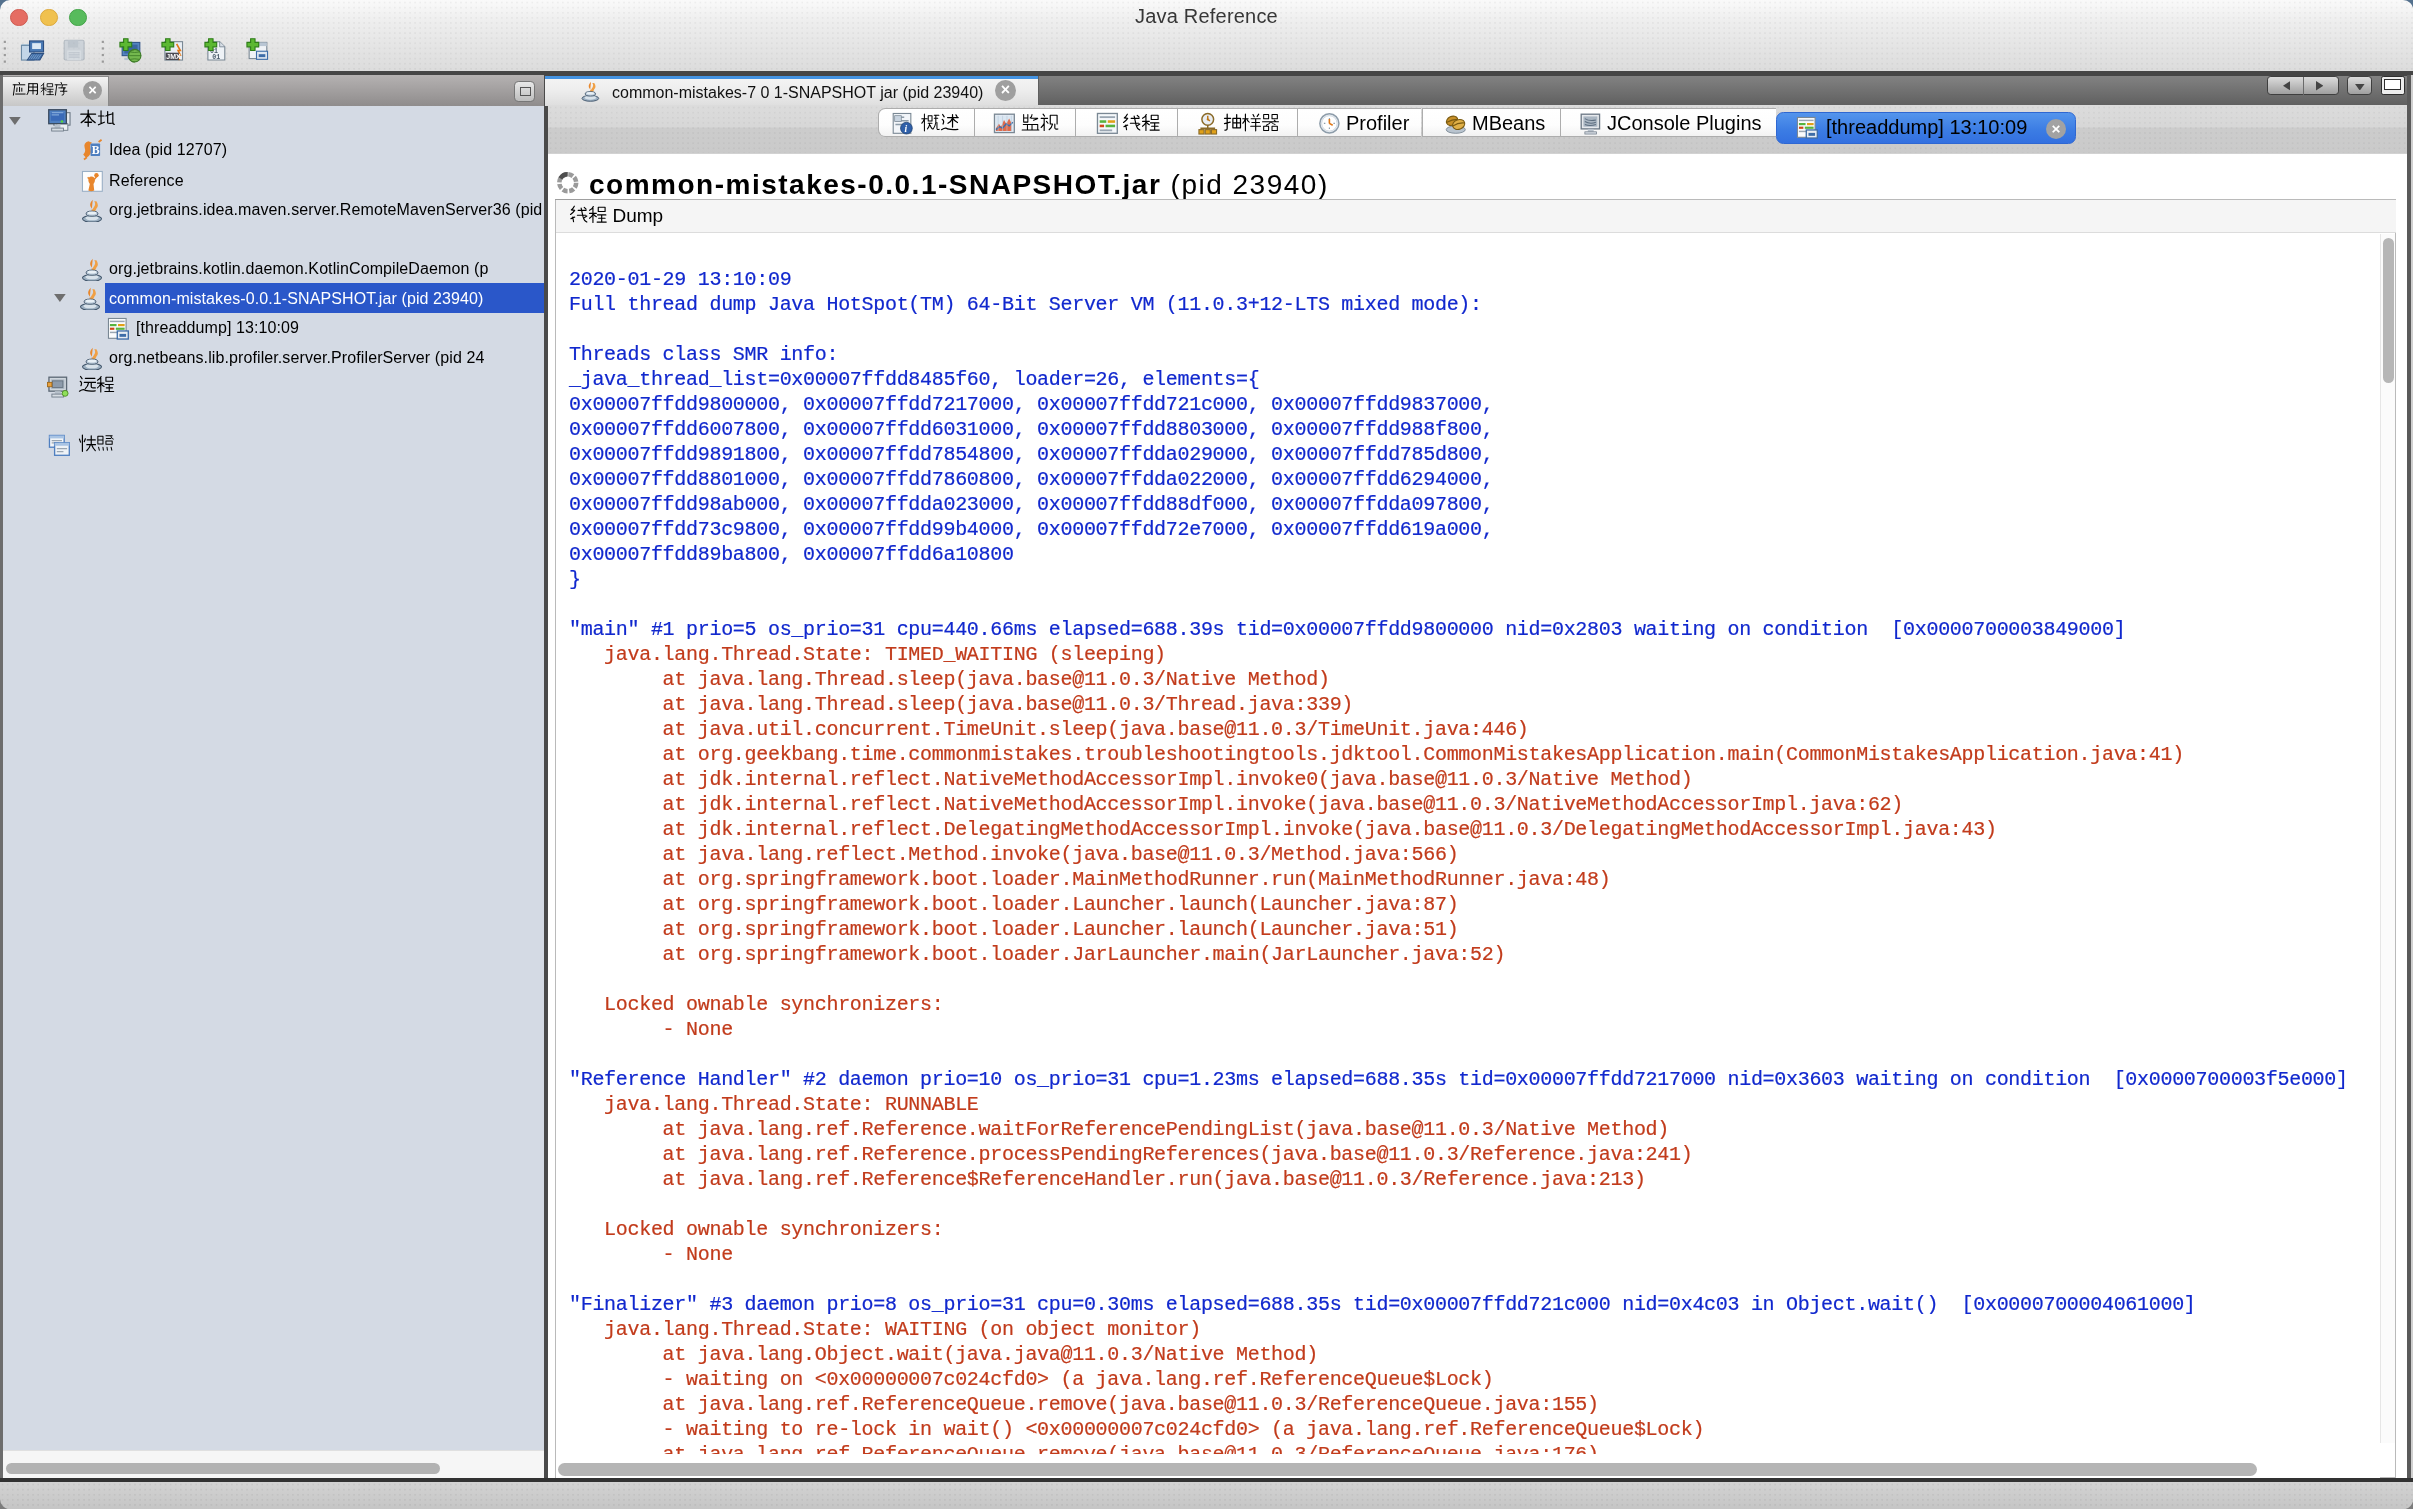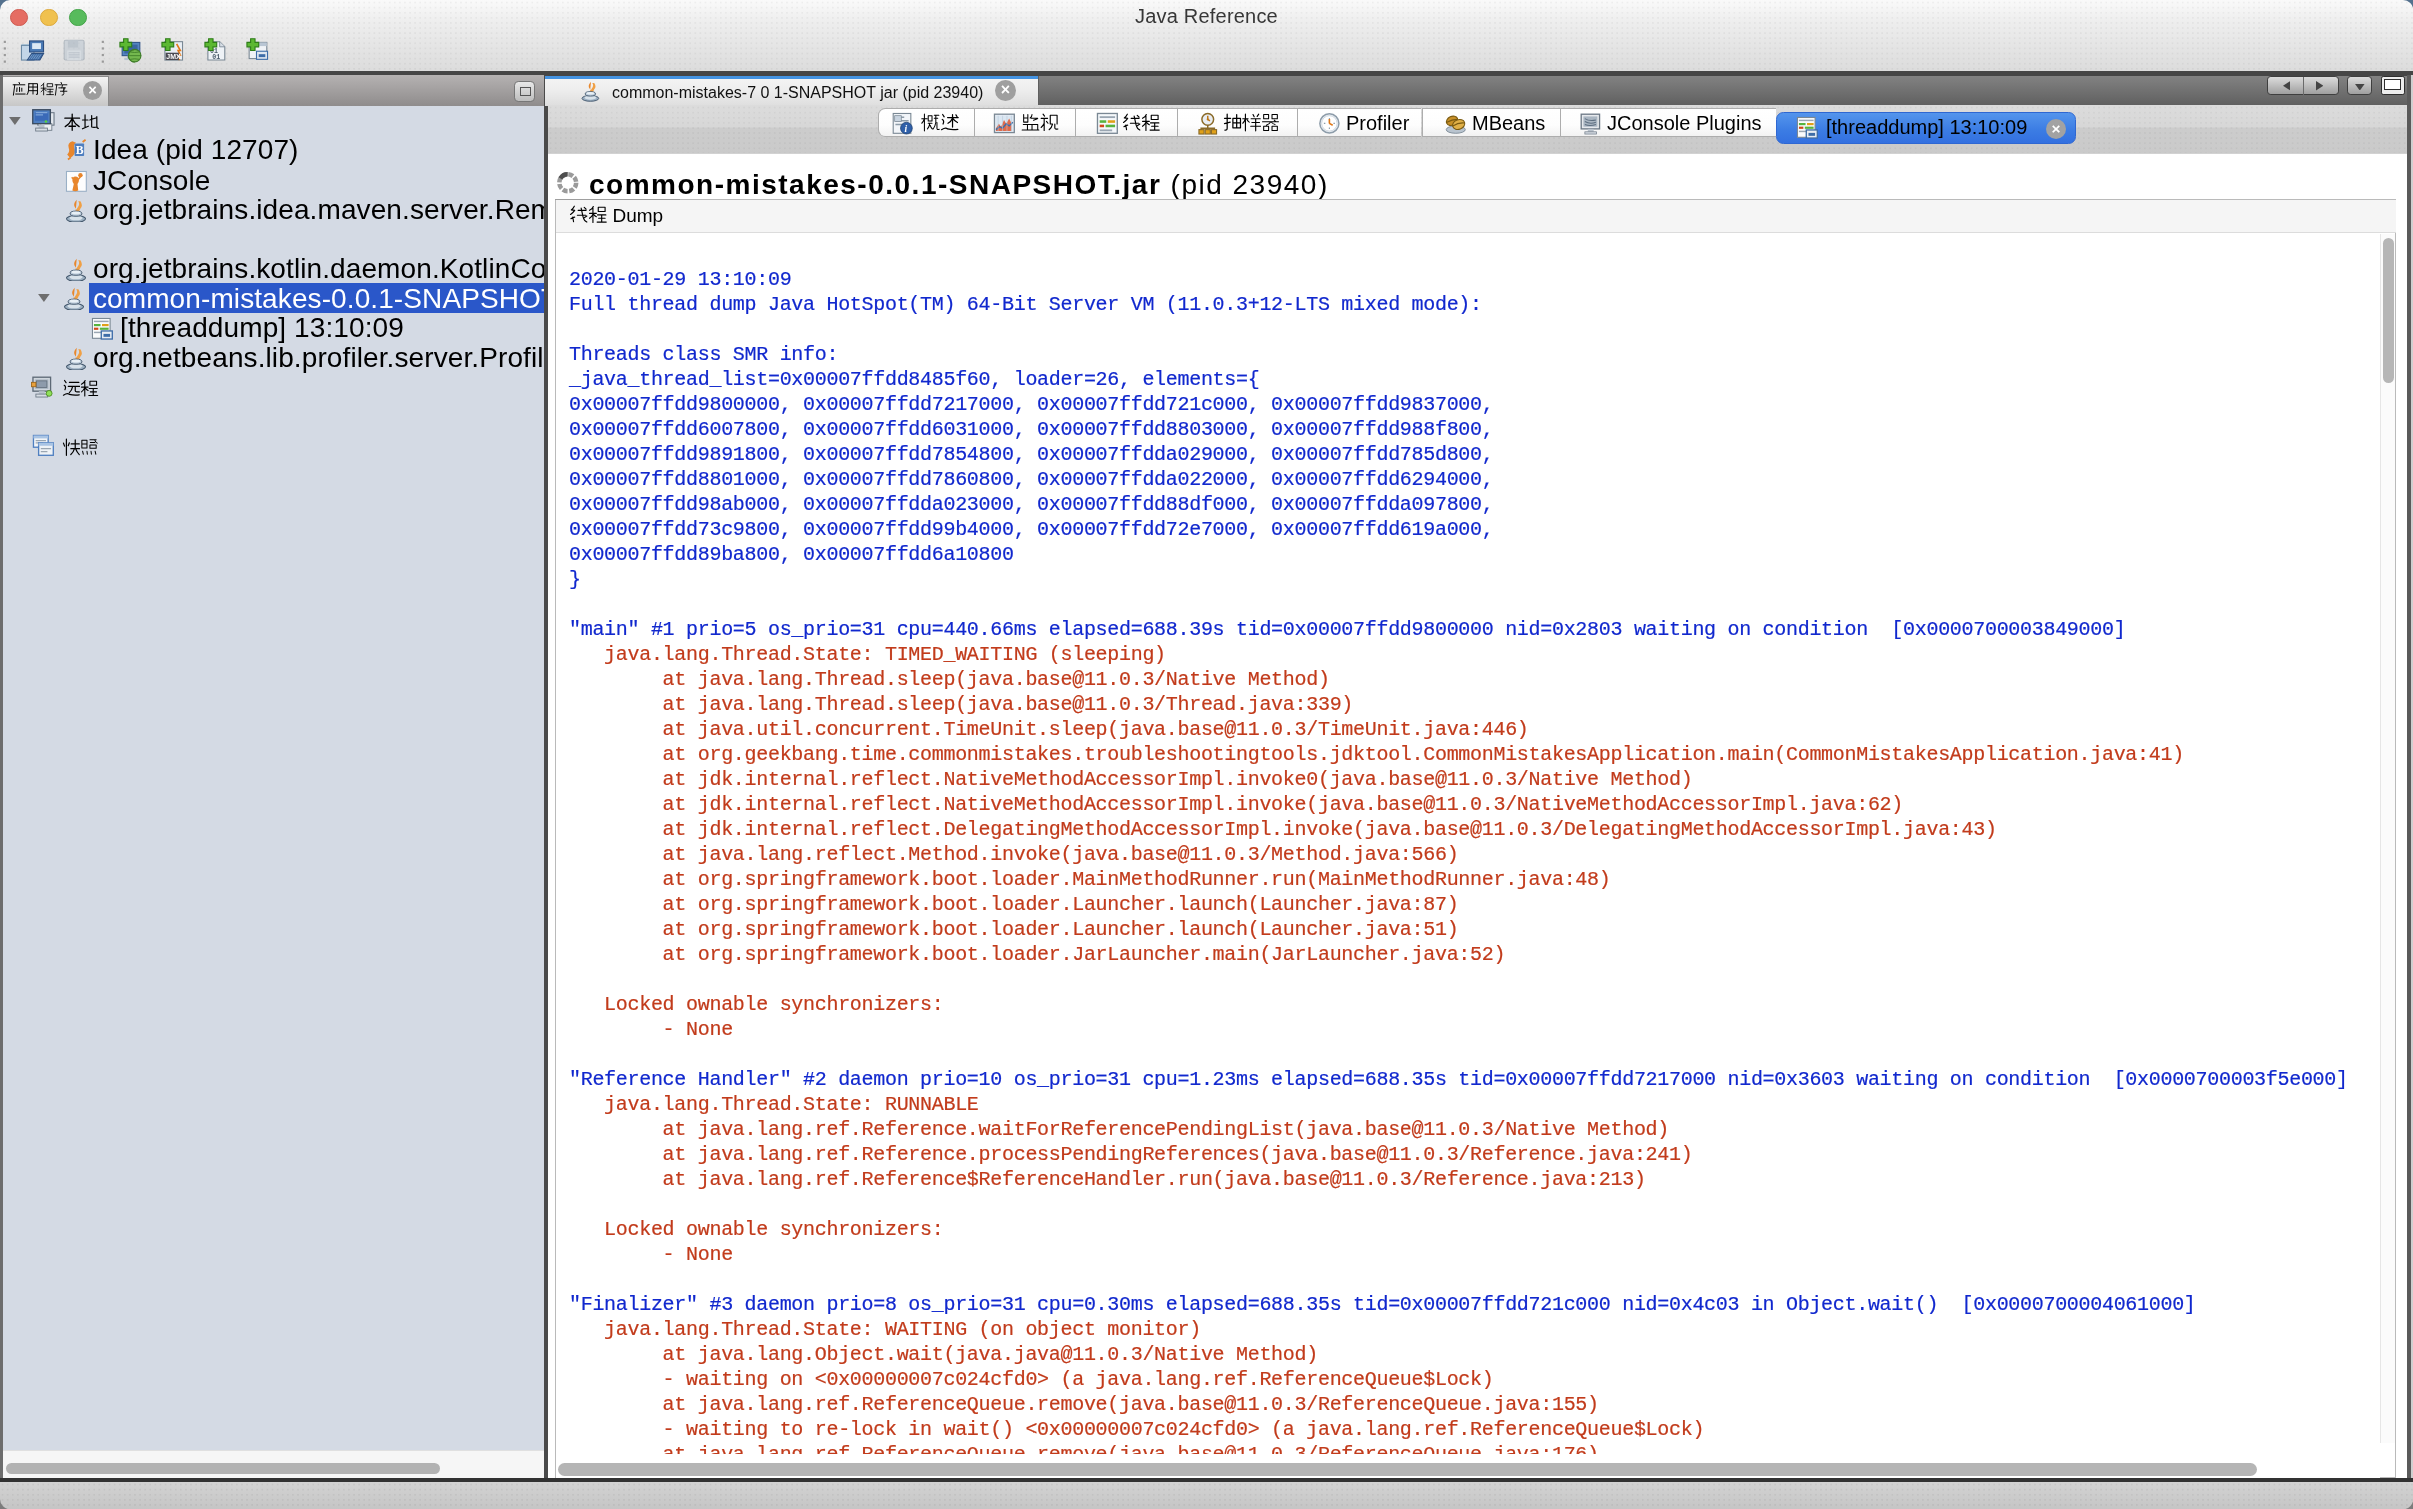--- a/index.html
+++ b/index.html
@@ -6,21 +6,21 @@
 .cj{display:inline-block;stroke:currentColor;fill:none;stroke-linecap:round;stroke-linejoin:round}
 #titlebar{left:0;top:0;width:2413px;height:71px;background:radial-gradient(rgba(0,0,0,0.045) 0.7px,transparent 0.9px),linear-gradient(#fafafa,#eeeeee 30%,#e6e6e6 60%,#dcdcdc);background-size:5.1px 5.1px,100% 100%}
 .tl{border-radius:50%;width:17.6px;height:17.6px;top:8.8px}
 #title{left:0;top:5.1px;width:2413px;text-align:center;font-size:20px;font-weight:normal;color:#373737;letter-spacing:0.2px}
 #darkband{left:0;top:71px;width:2413px;height:5.1px;background:#464646}
 #lpanel{left:0;top:75px;width:544px;height:1403px;background:#d4dae4}
 #lhead{left:0;top:75px;width:544px;height:31px;background:linear-gradient(#b5b2b2,#8f8c8c)}
 #ltab{left:2.2px;top:76px;width:107px;height:30px;background:linear-gradient(#f4f4f4,#c7c7c7);border:0.7px solid #8a8a8a;border-bottom:none;box-sizing:border-box}
 .xcirc{border-radius:50%;background:#9c9c9c;color:#fff;text-align:center}
 #ltree{left:0;top:106px;width:544px;height:1345px;background:#d4dae4;overflow:hidden}
-.trow{position:absolute;left:0;width:544px;height:29px;line-height:29px;font-size:28px;letter-spacing:0.1px;color:#000;white-space:nowrap}
+.trow{position:absolute;left:16px;width:544px;height:29px;line-height:29px;font-size:16px;letter-spacing:0.1px;color:#000;white-space:nowrap}
 .sel{background:#2a57c9;color:#fff}
 #lhscroll{left:0;top:1450px;width:544px;height:28px;background:#f6f6f6;border-top:0.7px solid #e0e0e0;box-sizing:border-box}
 #lhthumb{left:5.9px;top:1463px;width:434px;height:11px;border-radius:5.9px;background:#b2b2b2}
 #splitter{left:544px;top:75px;width:3.7px;height:1403px;background:#4a4a4a}
 #docrow{left:548px;top:76px;width:1865px;height:30px;background:linear-gradient(#828282,#5f5f5f)}
 #doctab{left:545px;top:76px;width:494px;height:30px;background:linear-gradient(#4493e2,#4493e2 10%,#f3f3f3 11%,#eeeeee 45%,#dedede);border-right:1.5px solid #5f5f5f;box-sizing:border-box}
 #tabstrip{left:548px;top:105px;width:1865px;height:48px;background:radial-gradient(rgba(0,0,0,0.04) 0.7px,transparent 0.9px),linear-gradient(#dcdcdc,#d7d7d7 45%,#cccccc 49%,#cacaca);background-size:5.1px 5.1px,100% 100%}
 .itab{position:absolute;top:108px;height:29px;background:linear-gradient(#ffffff,#fdfdfd 60%,#f2f2f2);border:0.7px solid #adadad;border-right:none;box-sizing:border-box;font-size:20px;color:#000;white-space:nowrap}
 .itab.last{border-right:0.7px solid #9b9b9b}
 .itab.on{top:112px;background:linear-gradient(#5495ec,#3c7de4 55%,#3370e0);border:0.7px solid #2e67d2;border-radius:7.3px;color:#000;height:32px}
@@ -328,21 +328,21 @@
 <div class="trow" style="top:29px">
       <svg class="abs" style="left:65px;top:3.7px" width="23.5" height="23.5" viewBox="0 0 32 32">
         <use href="#i-idea"></use>
       </svg>
       <span class="abs" style="left:93px">Idea (pid 12707)</span>
     </div>
 <div class="trow" style="top:60px">
       <svg class="abs" style="left:65px;top:3.7px" width="23.5" height="23.5" viewBox="0 0 32 32">
         <use href="#i-vvm"></use>
       </svg>
-      <span class="abs" style="left:93px">JConsole</span>
+      <span class="abs" style="left:93px">Reference</span>
     </div>
 <div class="trow" style="top:89px">
       <svg class="abs" style="left:65px;top:3.7px" width="23.5" height="23.5" viewBox="0 0 32 32">
         <use href="#i-cup"></use>
       </svg>
       <span class="abs" style="left:93px">org.jetbrains.idea.maven.server.RemoteMavenServer36 (pid 2237</span>
     </div>
 <div class="trow" style="top:148px">
       <svg class="abs" style="left:65px;top:3.7px" width="23.5" height="23.5" viewBox="0 0 32 32">
         <use href="#i-cup"></use>

